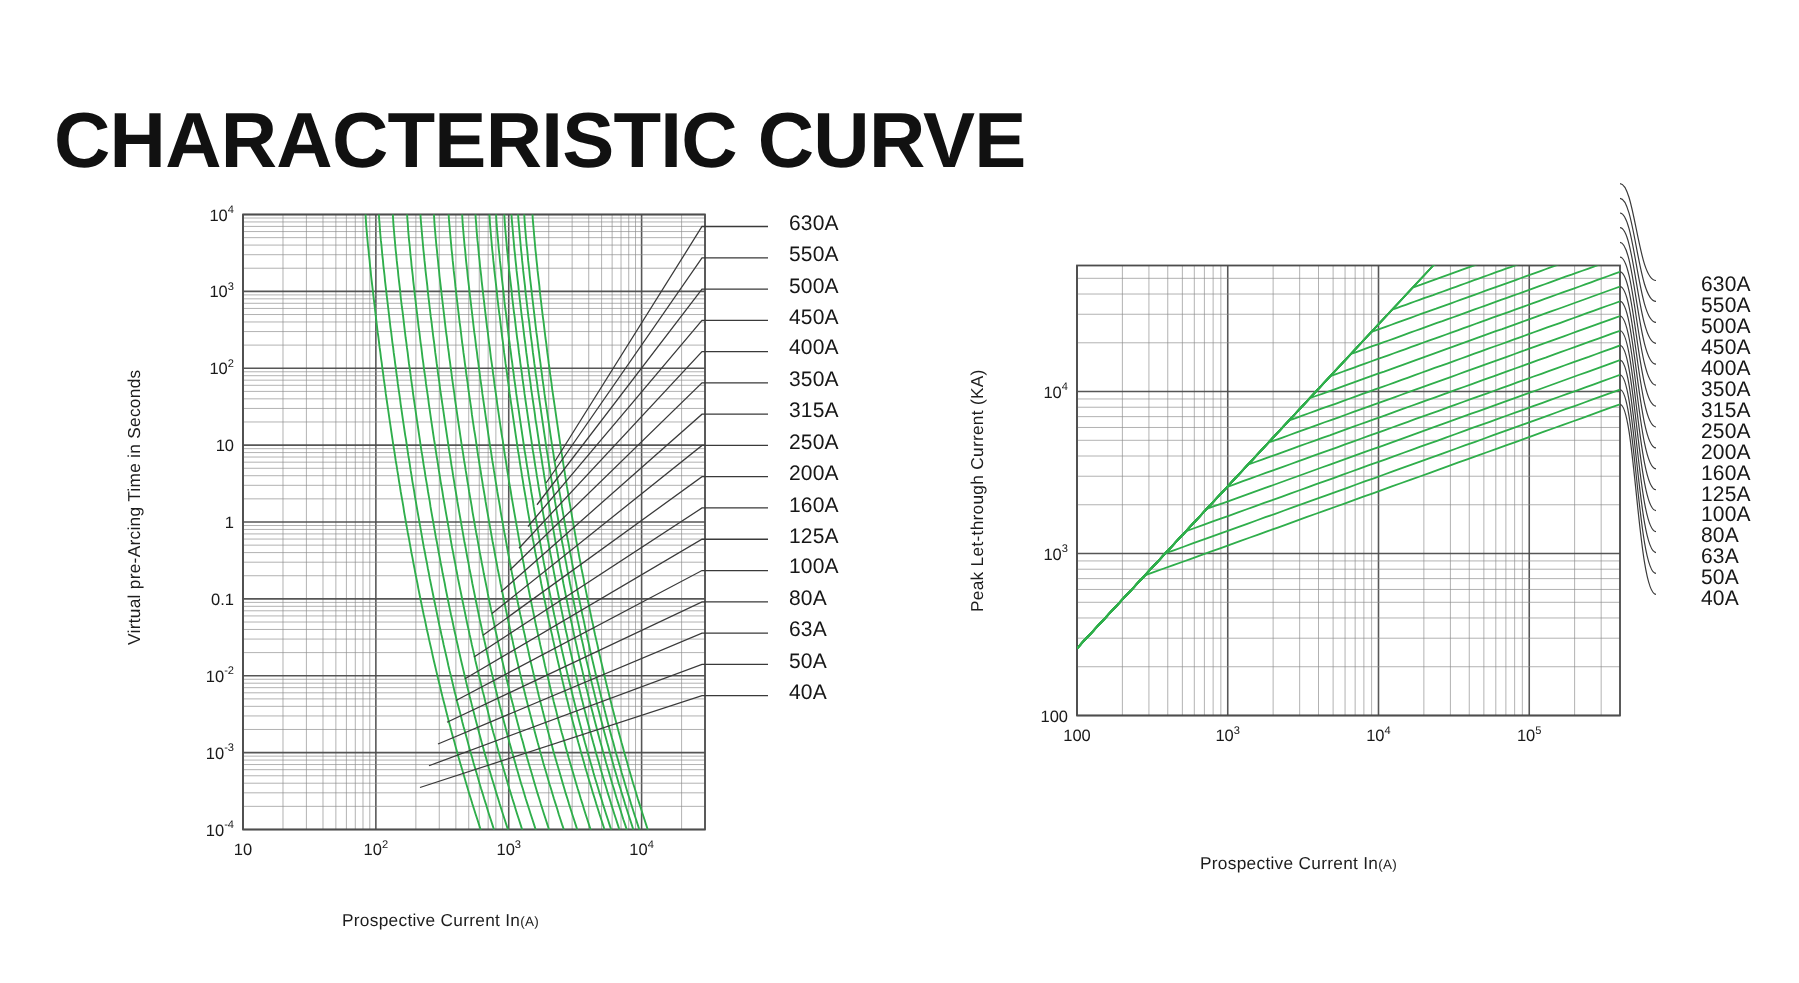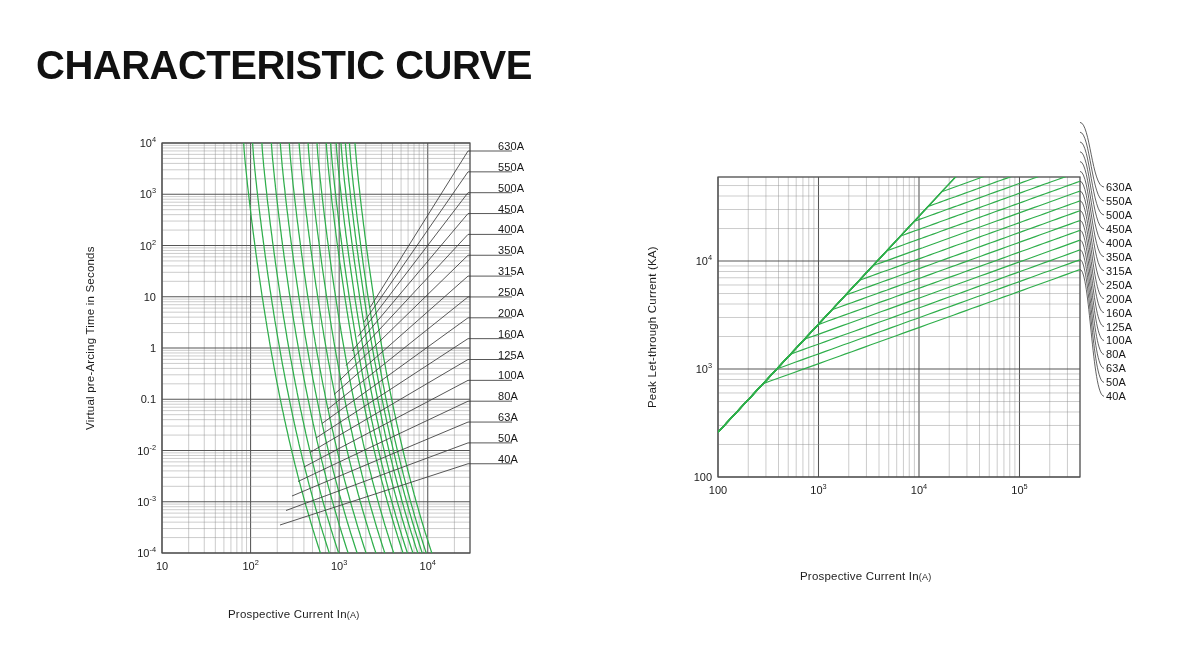--- a/index.html
+++ b/index.html
@@ -2,36 +2,36 @@
 <html><head>
 <meta charset="utf-8">
 <style>
   html,body{margin:0;padding:0;}
   body{
     width:1199px;height:655px;background:#ffffff;
     font-family:"Liberation Sans", sans-serif;
     color:#1a1a1a;overflow:hidden;position:relative;
   }
   #page-title{
-    position:absolute;left:36px;top:43px;
-    font-size:40px;font-weight:bold;letter-spacing:-0.5px;
+    position:absolute;left:36px;top:64px;
+    font-size:52px;font-weight:bold;letter-spacing:-0.5px;
     color:#111111;white-space:nowrap;
   }
   .chart-panel{position:absolute;}
   #chart-left{left:0;top:0;width:600px;height:655px;}
   #chart-right{left:600px;top:0;width:599px;height:655px;}
   .axis-title{
     position:absolute;font-size:11.5px;color:#1d1d1d;
     letter-spacing:.2px;white-space:nowrap;
   }
   .axis-title .unit{font-size:9px;}
   .y-title{transform-origin:0 0;transform:rotate(-90deg);}
   .curve-label{
-    position:absolute;font-size:11px;color:#171717;
-    white-space:nowrap;letter-spacing:.1px;
+    position:absolute;font-size:14px;color:#171717;
+    white-space:nowrap;letter-spacing:.1px;margin-left:28px;
   }
   svg{position:absolute;left:0;top:0;overflow:visible;}
   text{font-family:"Liberation Sans", sans-serif;fill:#1a1a1a;}
   .tick-lab{font-size:11px;}
   .tick-sup{font-size:7.4px;}
 </style>
 </head>
 <body>
 
 <div id="page-title">CHARACTERISTIC CURVE</div>

